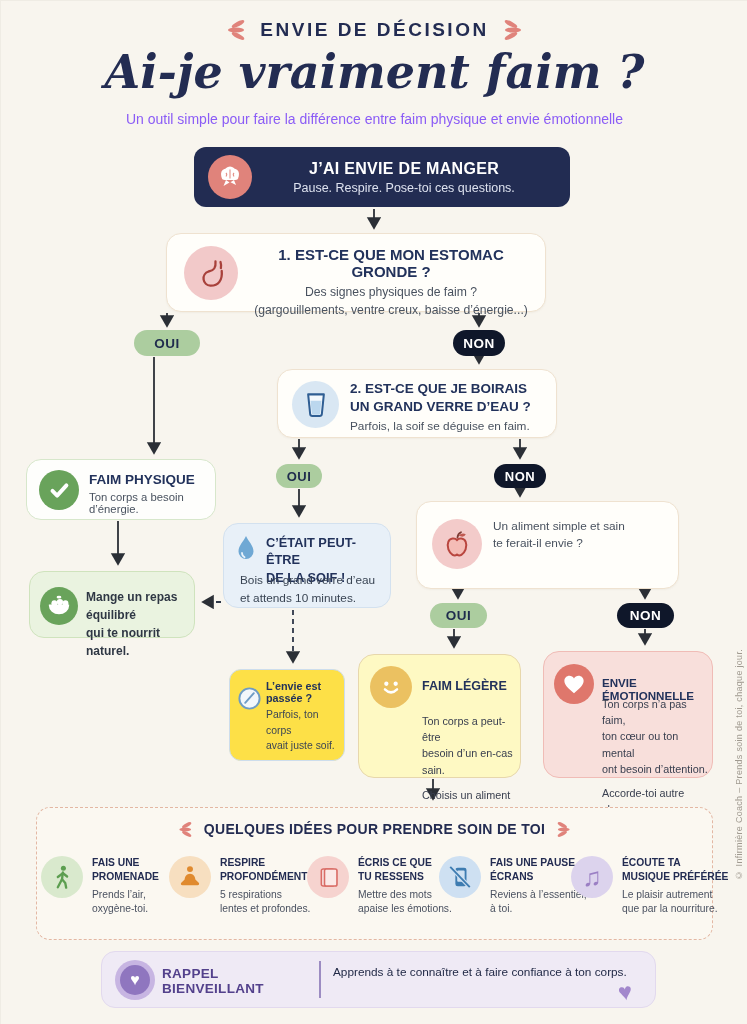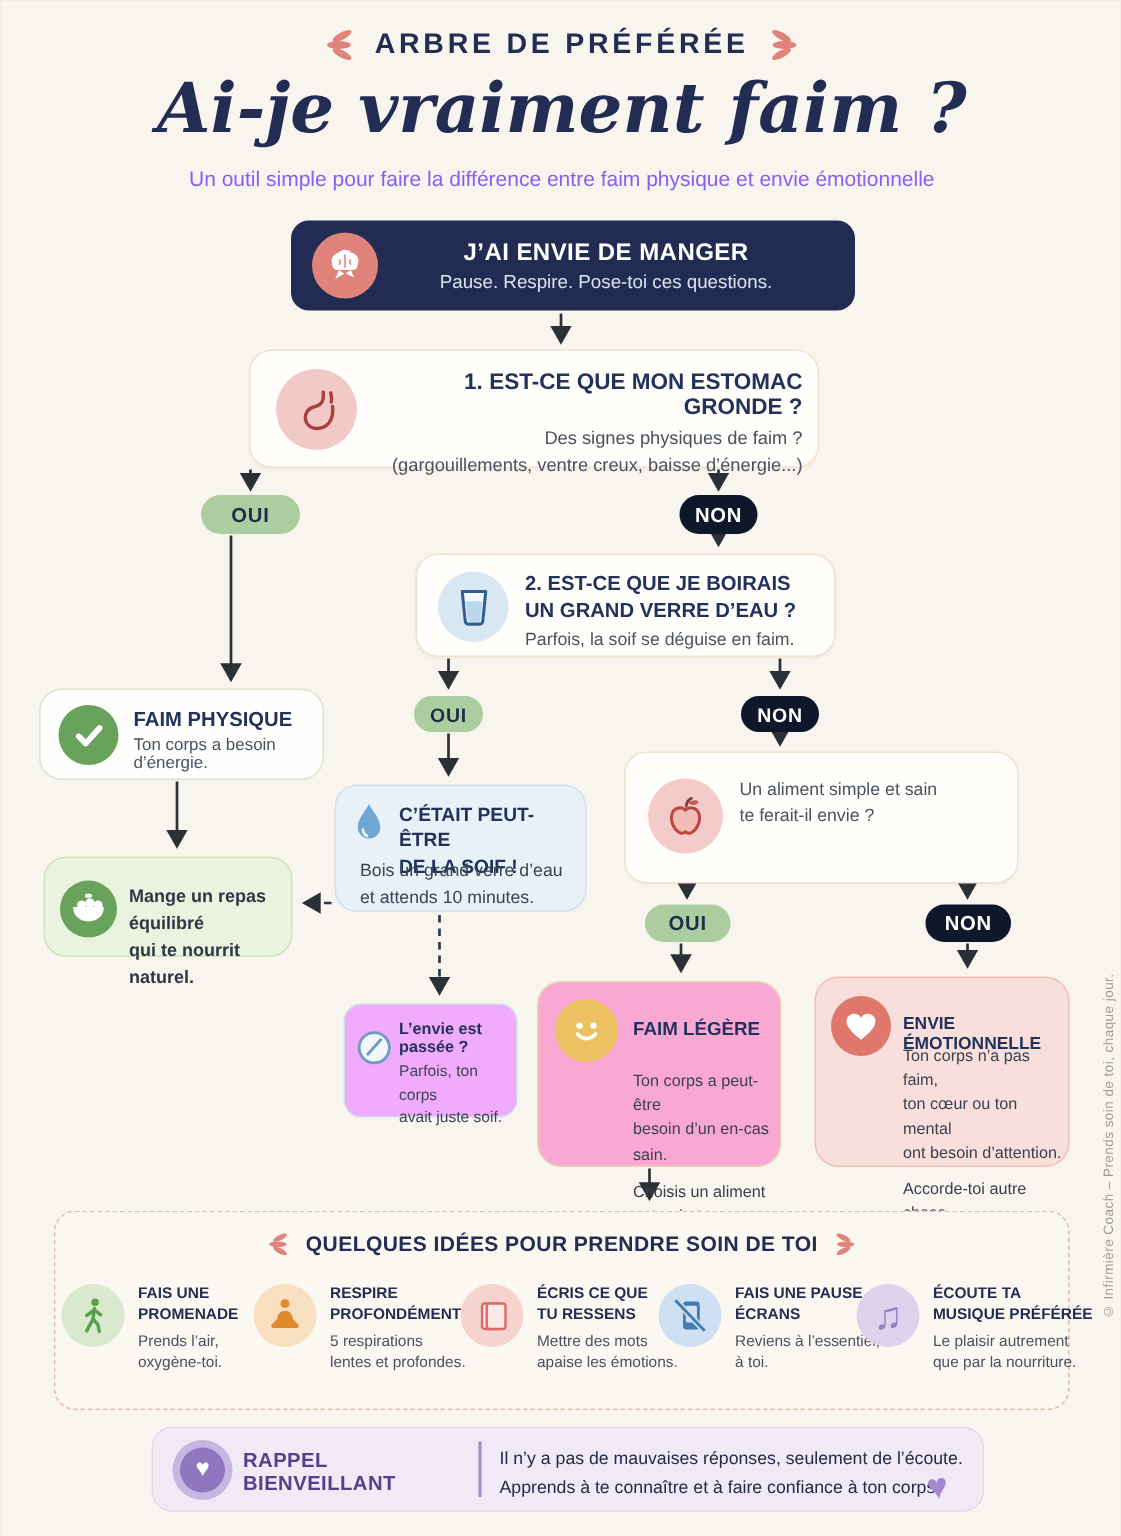--- a/index.html
+++ b/index.html
@@ -77,21 +77,21 @@
   </svg>
 
   <div class="abs kicker-row z">
     <svg width="26" height="20" viewBox="0 0 26 20">
       <g fill="#E0837B">
         <ellipse cx="16" cy="4" rx="7" ry="2.4" transform="rotate(-28 16 4)"></ellipse>
         <ellipse cx="14" cy="10" rx="8" ry="2.6"></ellipse>
         <ellipse cx="16" cy="16" rx="7" ry="2.4" transform="rotate(28 16 16)"></ellipse>
       </g>
     </svg>
-    <div class="kicker">ARBRE DE PRÉFÉRÉE</div>
+    <div class="kicker">ENVIE DE DÉCISION</div>
     <svg width="26" height="20" viewBox="0 0 26 20" style="transform:scaleX(-1)">
       <g fill="#E0837B">
         <ellipse cx="16" cy="4" rx="7" ry="2.4" transform="rotate(-28 16 4)"></ellipse>
         <ellipse cx="14" cy="10" rx="8" ry="2.6"></ellipse>
         <ellipse cx="16" cy="16" rx="7" ry="2.4" transform="rotate(28 16 16)"></ellipse>
       </g>
     </svg>
   </div>
   <div class="abs script-title z">Ai-je vraiment faim ?</div>
   <div class="abs subtitle z">Un outil simple pour faire la différence entre faim physique et envie émotionnelle</div>
@@ -122,21 +122,21 @@
 
   <div class="card qcard" style="left:165px;top:232px;width:380px;height:79px;">
     <div class="icirc" style="position:absolute;left:17px;top:12px;width:54px;height:54px;background:#F2C9C9;">
       <svg width="30" height="30" viewBox="0 0 30 30">
         <g fill="none" stroke="#A8413B" stroke-width="2.3" stroke-linecap="round">
           <path d="M19.5 3.5 c.6 6.5 -1.5 9 -7 10 a7.3 7.3 0 0 0 1.8 14.2 c8 .3 12.4 -5.7 11.4 -14.7"></path>
           <path d="M24.5 4 c.7 2.3 .8 4 .4 6"></path>
         </g>
       </svg>
     </div>
-    <div style="position:absolute;left:80px;right:10px;top:12px;text-align:right;">
+    <div style="position:absolute;left:80px;right:10px;top:12px;text-align:center;">
       <div class="q-title" style="font-size:15px;">1. EST-CE QUE MON ESTOMAC GRONDE ?</div>
       <div class="q-sub" style="font-size:12.2px;line-height:1.45;margin-top:4px;">
         <span class="line">Des signes physiques de faim ?</span>
         <span class="line">(gargouillements, ventre creux, baisse d’énergie...)</span>
       </div>
     </div>
   </div>
 
   <div class="pill pill-oui" style="left:133px;top:329px;width:66px;height:26px;">OUI</div>
   <div class="pill pill-non" style="left:452px;top:329px;width:52px;height:26px;">NON</div>
@@ -198,21 +198,21 @@
     <div class="q-title" style="position:absolute;left:42px;top:10px;font-size:12.8px;line-height:1.35;">
       <span class="line">C’ÉTAIT PEUT-ÊTRE</span>
       <span class="line">DE LA SOIF !</span>
     </div>
     <div style="position:absolute;left:16px;top:48px;font-size:11.8px;color:#394453;line-height:1.5;">
       <span class="line">Bois un grand verre d’eau</span>
       <span class="line">et attends 10 minutes.</span>
     </div>
   </div>
 
-  <div class="card" style="left:228px;top:668px;width:116px;height:76px;background:#f0abfc;border:1px solid #CDDDEC;border-radius:12px;">
+  <div class="card" style="left:228px;top:668px;width:116px;height:92px;background:#fde047;border:1px solid #CDDDEC;border-radius:12px;">
     <div style="position:absolute;left:7px;top:16px;">
       <svg width="25" height="25" viewBox="0 0 26 26">
         <circle cx="13" cy="13" r="10.5" fill="#F2F7FB" stroke="#6E9CC4" stroke-width="2"></circle>
         <path d="M8.5 17.5 L17.5 7.5" stroke="#6E9CC4" stroke-width="2" stroke-linecap="round"></path>
       </svg>
     </div>
     <div style="position:absolute;left:36px;top:10px;">
       <div class="q-title" style="font-size:10.8px;">L’envie est passée ?</div>
       <div style="font-size:10.4px;color:#3C4654;line-height:1.5;margin-top:3px;">
         <span class="line">Parfois, ton corps</span>
@@ -233,21 +233,21 @@
       <div class="q-sub" style="font-size:11.8px;line-height:1.4;margin-top:3px;">
         <span class="line">Un aliment simple et sain</span>
         <span class="line">te ferait-il envie ?</span>
       </div>
     </div>
   </div>
 
   <div class="pill pill-oui" style="left:429px;top:602px;width:57px;height:25px;">OUI</div>
   <div class="pill pill-non" style="left:616px;top:602px;width:57px;height:25px;">NON</div>
 
-  <div class="card" style="left:357px;top:653px;width:163px;height:124px;background:#f9a8d4;border:1.5px solid #E7D7AC;border-radius:16px;">
+  <div class="card" style="left:357px;top:653px;width:163px;height:124px;background:#fef9c3;border:1.5px solid #E7D7AC;border-radius:16px;">
     <div class="icirc" style="position:absolute;left:11px;top:11px;width:42px;height:42px;background:#EBC161;">
       <svg width="28" height="28" viewBox="0 0 30 30">
         <circle cx="10" cy="11.5" r="2.3" fill="#fff"></circle>
           <circle cx="20" cy="11.5" r="2.3" fill="#fff"></circle>
         <path d="M8.5 17.5 q6.5 6.5 13 0" fill="none" stroke="#fff" stroke-width="2.6" stroke-linecap="round"></path>
       </svg>
     </div>
     <div class="q-title" style="position:absolute;left:63px;top:24px;font-size:12.5px;">FAIM LÉGÈRE</div>
     <div style="position:absolute;left:63px;top:58px;font-size:10.8px;color:#3A4050;line-height:1.5;">
       <span class="line">Ton corps a peut-être</span>
@@ -396,21 +396,20 @@
 
   <div class="card" style="left:100px;top:950px;width:555px;height:57px;background:#EFEAF5;border:1px solid #E2D9EE;border-radius:14px;">
     <div class="icirc" style="position:absolute;left:13px;top:8px;width:40px;height:40px;background:#C7B5E2;">
       <div class="icirc" style="width:30px;height:30px;background:#8F76BF;">
         <span style="color:#fff;font-size:16px;line-height:1;">♥</span>
       </div>
     </div>
     <div class="q-title" style="position:absolute;left:60px;top:0;height:57px;width:156px;display:flex;align-items:center;font-size:13.5px;color:#53418C;letter-spacing:.3px;">RAPPEL BIENVEILLANT</div>
     <div style="position:absolute;left:217px;top:9px;bottom:9px;width:2px;background:#9C8CC2;"></div>
     <div style="position:absolute;left:231px;top:11px;font-size:11.8px;color:#222A47;line-height:1.65;">
-      <span class="line">Il n’y a pas de mauvaises réponses, seulement de l’écoute.</span>
       <span class="line">Apprends à te connaître et à faire confiance à ton corps.</span>
     </div>
     <span style="position:absolute;left:516px;top:26px;font-size:24px;color:#A287CC;transform:rotate(-8deg);">♥</span>
   </div>
 
   <div class="vert-copy">© Infirmière Coach – Prends soin de toi, chaque jour.</div>
 
 </div>
 
 </body></html>

